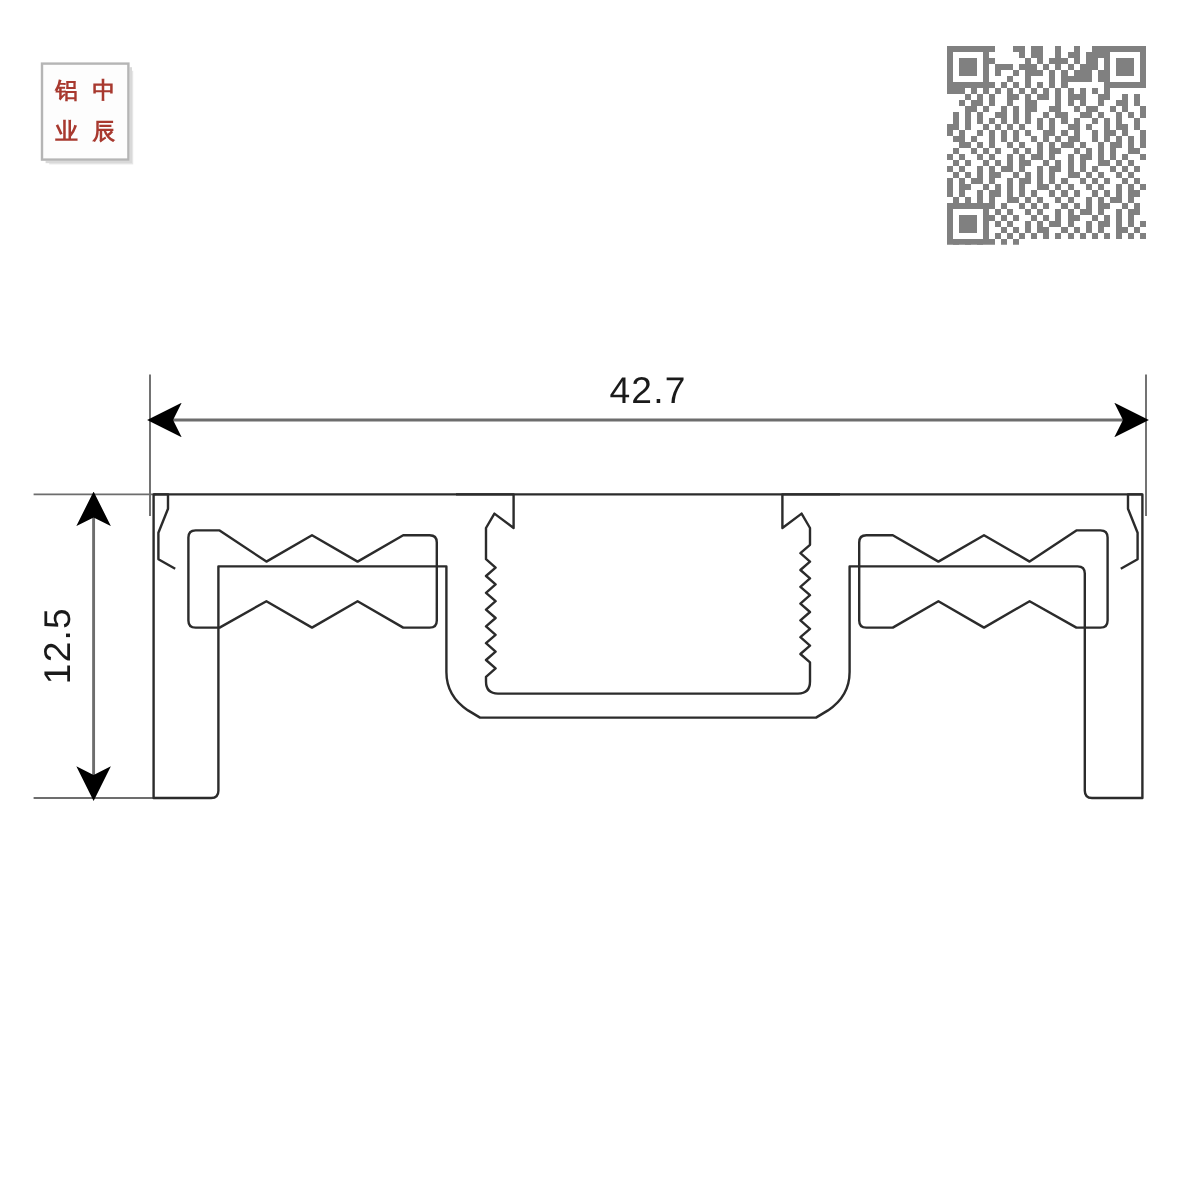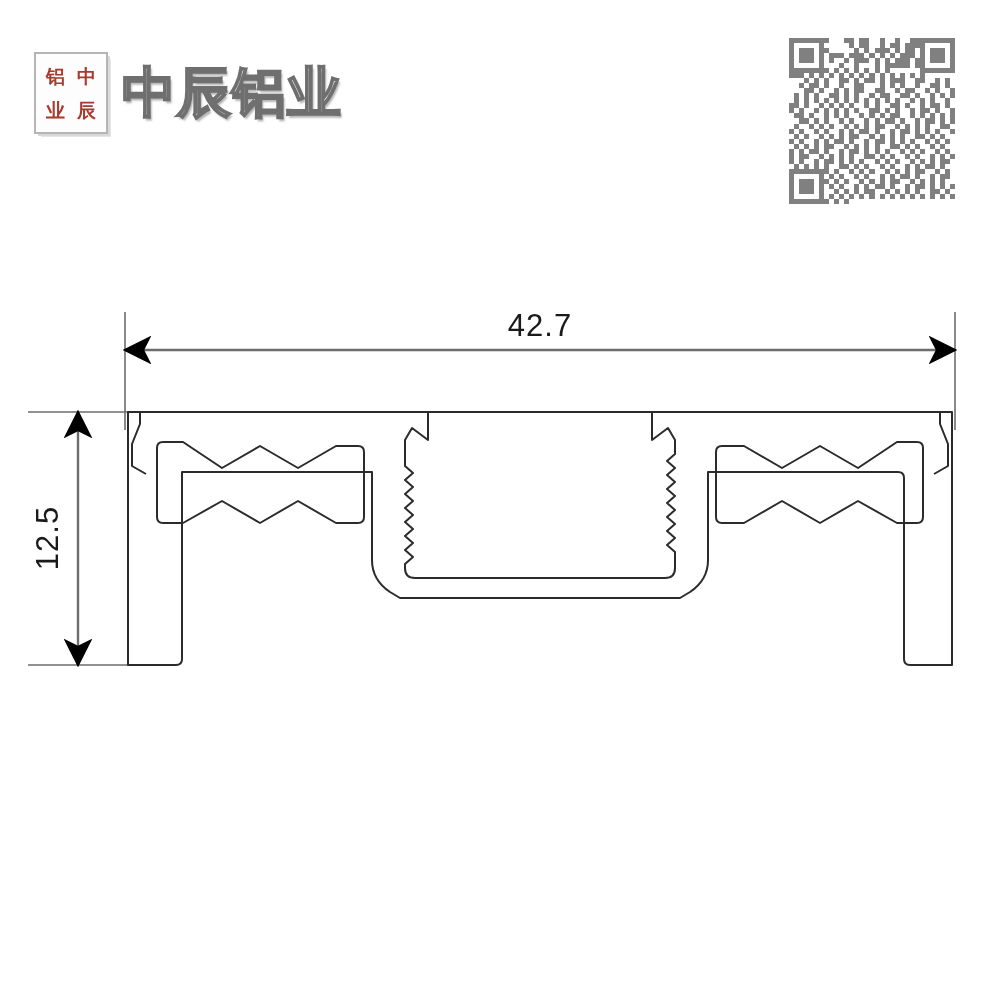--- a/index.html
+++ b/index.html
@@ -90,21 +90,20 @@
 </head>
 <body>
 
 <div id="brand-block">
   <div id="company-seal">
     <span class="seal-char">铝</span>
     <span class="seal-char">中</span>
     <span class="seal-char">业</span>
     <span class="seal-char">辰</span>
   </div>
-  <div id="company-name">中辰铝业</div>
 </div>
 
 <svg id="qr-code" viewBox="0 0 33 33" shape-rendering="crispEdges" aria-hidden="true">
   <rect x="0" y="0" width="33" height="33" fill="#ffffff"></rect>
   <g id="qr-modules" fill="#808080">
       <rect x="1" y="0" width="1" height="1"></rect>
       <rect x="2" y="0" width="1" height="1"></rect>
       <rect x="3" y="0" width="1" height="1"></rect>
       <rect x="4" y="0" width="1" height="1"></rect>
       <rect x="5" y="0" width="1" height="1"></rect>

